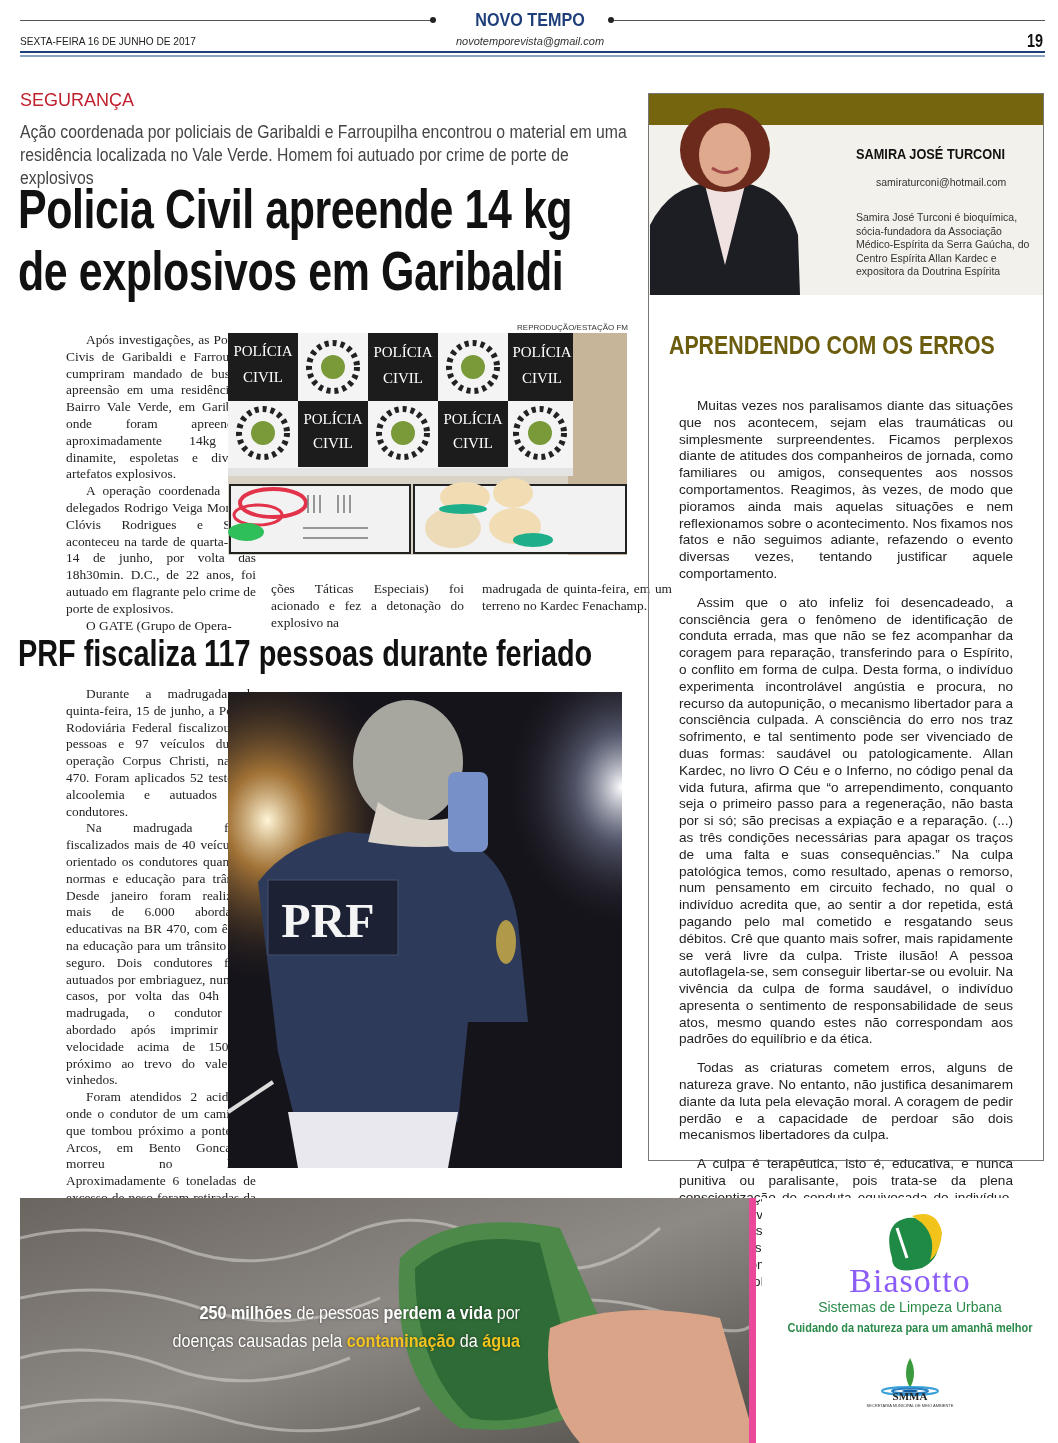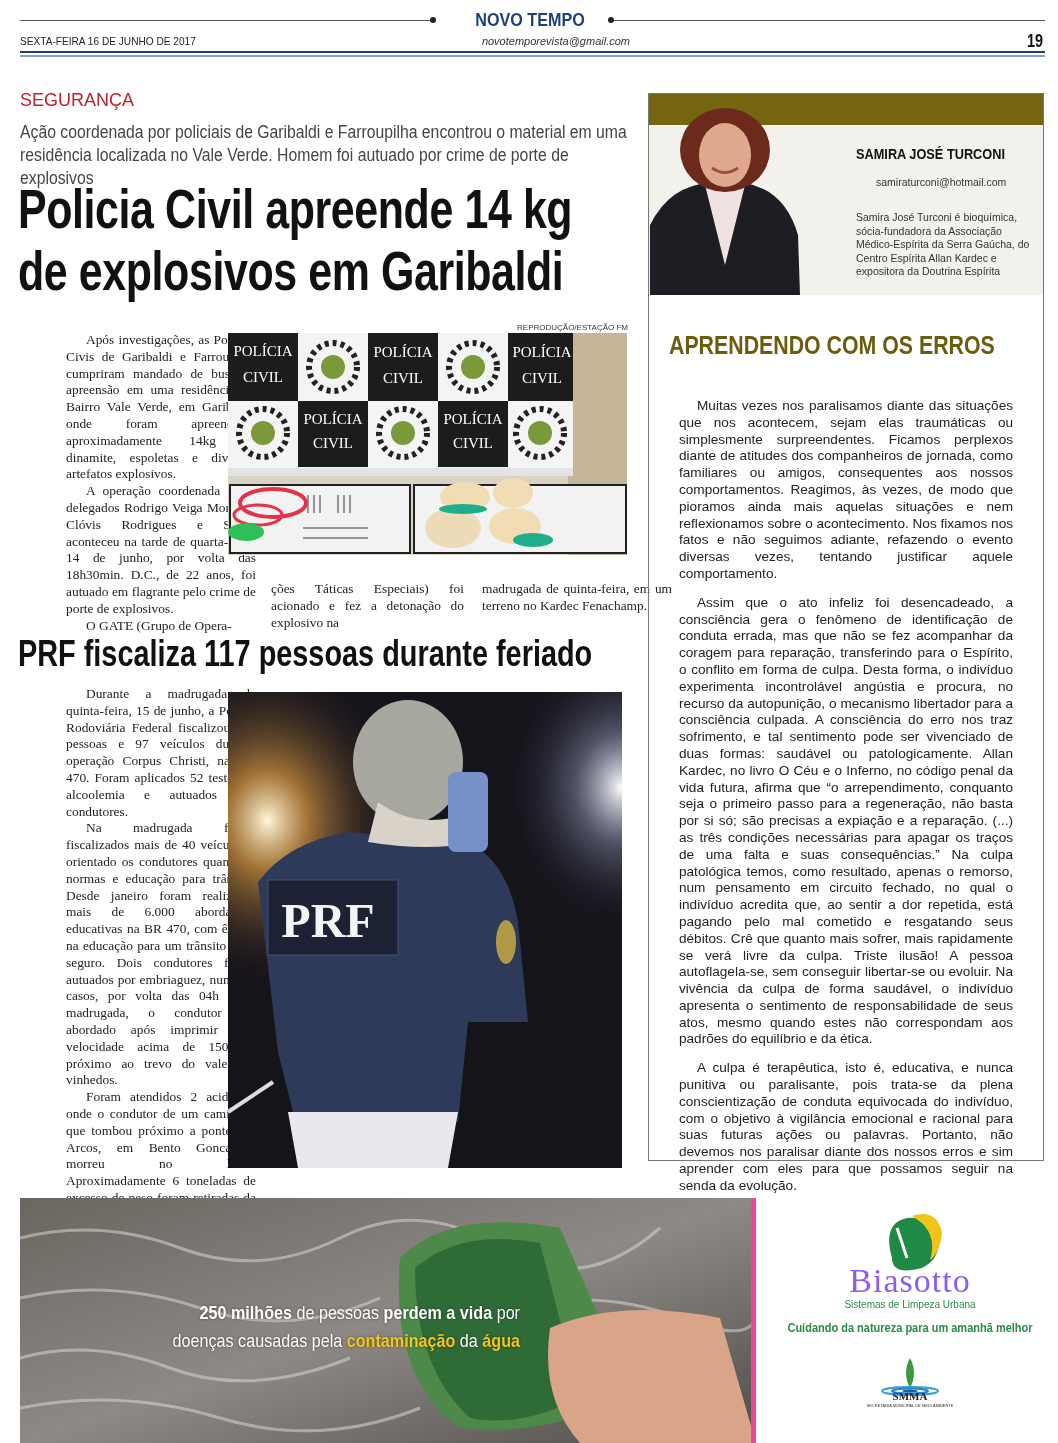--- a/index.html
+++ b/index.html
@@ -4,21 +4,21 @@
 <style>
   html, body { margin:0; padding:0; background:#ffffff; }
   body { width:1058px; height:1443px; position:relative; overflow:hidden; font-family:"Liberation Sans", sans-serif; color:#1a1a1a; }
   .abs { position:absolute; }
 
   
   .mast-line { position:absolute; top:20px; height:1px; background:#555; }
   .mast-dot { position:absolute; top:17px; width:6px; height:6px; border-radius:50%; background:#222; }
   .mast-title { position:absolute; left:430px; width:200px; top:9px; text-align:center; font-family:"Liberation Sans", sans-serif; font-weight:bold; font-size:19px; color:#1e3f7a; letter-spacing:0px; transform:scaleX(0.85); }
   .mast-date { position:absolute; left:20px; top:35px; font-size:11px; color:#222; transform:scaleX(0.92); transform-origin:left; }
-  .mast-email { position:absolute; left:430px; width:200px; top:35px; text-align:right; font-size:11px; font-style:italic; color:#333; }
+  .mast-email { position:absolute; left:430px; width:200px; top:35px; text-align:center; font-size:11px; font-style:italic; color:#333; }
   .mast-page { position:absolute; right:13px; top:31px; font-size:18px; font-weight:bold; color:#111; transform:scaleX(0.8); }
   .rule-dark { position:absolute; left:20px; right:13px; top:51px; height:2px; background:#1e3f7a; }
   .rule-light { position:absolute; left:20px; right:13px; top:55px; height:2px; background:#8aa0c0; }
 
   
   .kicker { left:20px; top:90px; font-size:18px; color:#c0202e; }
   .deck { left:20px; top:121px; width:610px; font-size:17.5px; line-height:23px; color:#444; transform:scaleX(0.9); transform-origin:left top; width:680px; }
   .headline1 { left:18px; top:178px; width:760px; font-weight:bold; font-size:55px; line-height:62px; color:#111; transform:scaleX(0.78); transform-origin:left top; letter-spacing:-0.5px; }
   .serif-col { font-family:"Liberation Serif", serif; font-size:13.4px; line-height:16.8px; color:#222; text-align:justify;margin-left:46px; }
   .serif-col p { margin:0; text-indent:20px; }
@@ -40,27 +40,27 @@
   .col-profile { left:649px; top:125px; width:394px; height:170px; background:#f3f1eb; }
   .author-photo { left:650px; top:105px; width:150px; height:190px; overflow:hidden; }
   .author-name { left:856px; top:145px; font-weight:bold; font-size:15px; color:#111; transform:scaleX(0.85); transform-origin:left; }
   .author-email { left:876px; top:176px; font-size:10.5px; color:#333; }
   .author-bio { left:856px; top:211px; width:180px; font-size:10.5px; line-height:13.5px; color:#333; }
   .column-title { left:669px; top:330px; font-weight:bold; font-size:26px; color:#6b5c0e; transform:scaleX(0.82); transform-origin:left; white-space:nowrap; }
   .column-body { left:667px; top:386px; width:358px; font-size:13.6px; line-height:16.8px; color:#222; text-align:justify; }
   .column-body p { margin:12px; text-indent:18px; }
 
   
-  .ad-water { left:20px; top:1198px; width:736px; height:245px; overflow:hidden; background:#55534f; border-right:5px solid #ec4899; box-sizing:border-box; }
+  .ad-water { left:20px; top:1198px; width:736px; height:245px; overflow:hidden; background:#55534f; border-right:7px solid #ec4899; box-sizing:border-box; }
   .ad-line { position:absolute; left:0; width:500px; text-align:right; font-weight:bold; font-size:19px; color:#fff; transform:scaleX(0.85); transform-origin:right; text-shadow:0 0 3px rgba(0,0,0,0.5); }
   .ad-line .light { font-weight:normal; }
   .ad-line .yellow { color:#f4c41e; }
   .ad-biasotto { left:762px; top:1198px; width:296px; height:245px; background:#fff; }
   .bia-name { left:0; width:296px; top:1262px; text-align:center; font-family:"Liberation Serif", serif; font-weight:normal; font-size:34px; color:#8b5cf6; letter-spacing:1px; }
-  .bia-sub { left:0; width:296px; top:1299px; text-align:center; font-size:10px; color:#2a8a4a; }
+  .bia-sub { left:0; width:296px; top:1299px; text-align:center; font-size:14px; color:#2a8a4a; }
   .bia-slogan { left:0; width:296px; top:1321px; text-align:center; font-weight:bold; font-size:12.5px; color:#2a8a4a; transform:scaleX(0.88); }
   .smma-label { left:0; width:296px; top:1390px; text-align:center; font-family:"Liberation Serif", serif; font-weight:bold; font-size:11px; color:#222; }
   .smma-sub { left:0; width:296px; top:1403px; text-align:center; font-size:4px; color:#333; }
 </style>
 </head>
 <body>
 
 <div>
   <div class="mast-line" style="left:20px; width:412px;"></div>
   <div class="mast-dot" style="left:430px;"></div>
@@ -208,20 +208,21 @@
       <path d="M62 63 Q75 72 88 63" stroke="#a34a46" stroke-width="3" fill="none"></path>
     </svg>
   </div>
   <div class="abs author-name">SAMIRA JOSÉ TURCONI</div>
   <div class="abs author-email">samiraturconi@hotmail.com</div>
   <div class="abs author-bio">Samira José Turconi é bioquímica, sócia-fundadora da Associação Médico-Espírita da Serra Gaúcha, do Centro Espírita Allan Kardec e expositora da Doutrina Espírita</div>
   <div class="abs column-title">APRENDENDO COM OS ERROS</div>
   <div class="abs column-body">
     <p>Muitas vezes nos paralisamos diante das situações que nos acontecem, sejam elas traumáticas ou simplesmente surpreendentes. Ficamos perplexos diante de atitudes dos companheiros de jornada, como familiares ou amigos, consequentes aos nossos comportamentos. Reagimos, às vezes, de modo que pioramos ainda mais aquelas situações e nem reflexionamos sobre o acontecimento. Nos fixamos nos fatos e não seguimos adiante, refazendo o evento diversas vezes, tentando justificar aquele comportamento.</p>
     <p>Assim que o ato infeliz foi desencadeado, a consciência gera o fenômeno de identificação de conduta errada, mas que não se fez acompanhar da coragem para reparação, transferindo para o Espírito, o conflito em forma de culpa. Desta forma, o indivíduo experimenta incontrolável angústia e procura, no recurso da autopunição, o mecanismo libertador para a consciência culpada. A consciência do erro nos traz sofrimento, e tal sentimento pode ser vivenciado de duas formas: saudável ou patologicamente. Allan Kardec, no livro O Céu e o Inferno, no código penal da vida futura, afirma que “o arrependimento, conquanto seja o primeiro passo para a regeneração, não basta por si só; são precisas a expiação e a reparação. (...) as três condições necessárias para apagar os traços de uma falta e suas consequências.” Na culpa patológica temos, como resultado, apenas o remorso, num pensamento em circuito fechado, no qual o indivíduo acredita que, ao sentir a dor repetida, está pagando pelo mal cometido e resgatando seus débitos. Crê que quanto mais sofrer, mais rapidamente se verá livre da culpa. Triste ilusão! A pessoa autoflagela-se, sem conseguir libertar-se ou evoluir. Na vivência da culpa de forma saudável, o indivíduo apresenta o sentimento de responsabilidade de seus atos, mesmo quando estes não correspondam aos padrões do equilíbrio e da ética.</p>
+    <p>Todas as criaturas cometem erros, alguns de natureza grave. No entanto, não justifica desanimarem diante da luta pela elevação moral. A coragem de pedir perdão e a capacidade de perdoar são dois mecanismos libertadores da culpa.</p>
     <p>A culpa é terapêutica, isto é, educativa, e nunca punitiva ou paralisante, pois trata-se da plena conscientização de conduta equivocada do indivíduo, com o objetivo à vigilância emocional e racional para suas futuras ações ou palavras. Portanto, não devemos nos paralisar diante dos nossos erros e sim aprender com eles para que possamos seguir na senda da evolução.</p>
   </div>
 </div>
 
 <div class="abs ad-water">
   <svg width="736" height="245" viewBox="0 0 736 245" style="position:absolute;left:0;top:0;">
     <defs>
       <linearGradient id="waterG" x1="0" y1="0" x2="1" y2="1">
         <stop offset="0" stop-color="#6b6560"></stop>
         <stop offset="0.5" stop-color="#8d8984"></stop>

